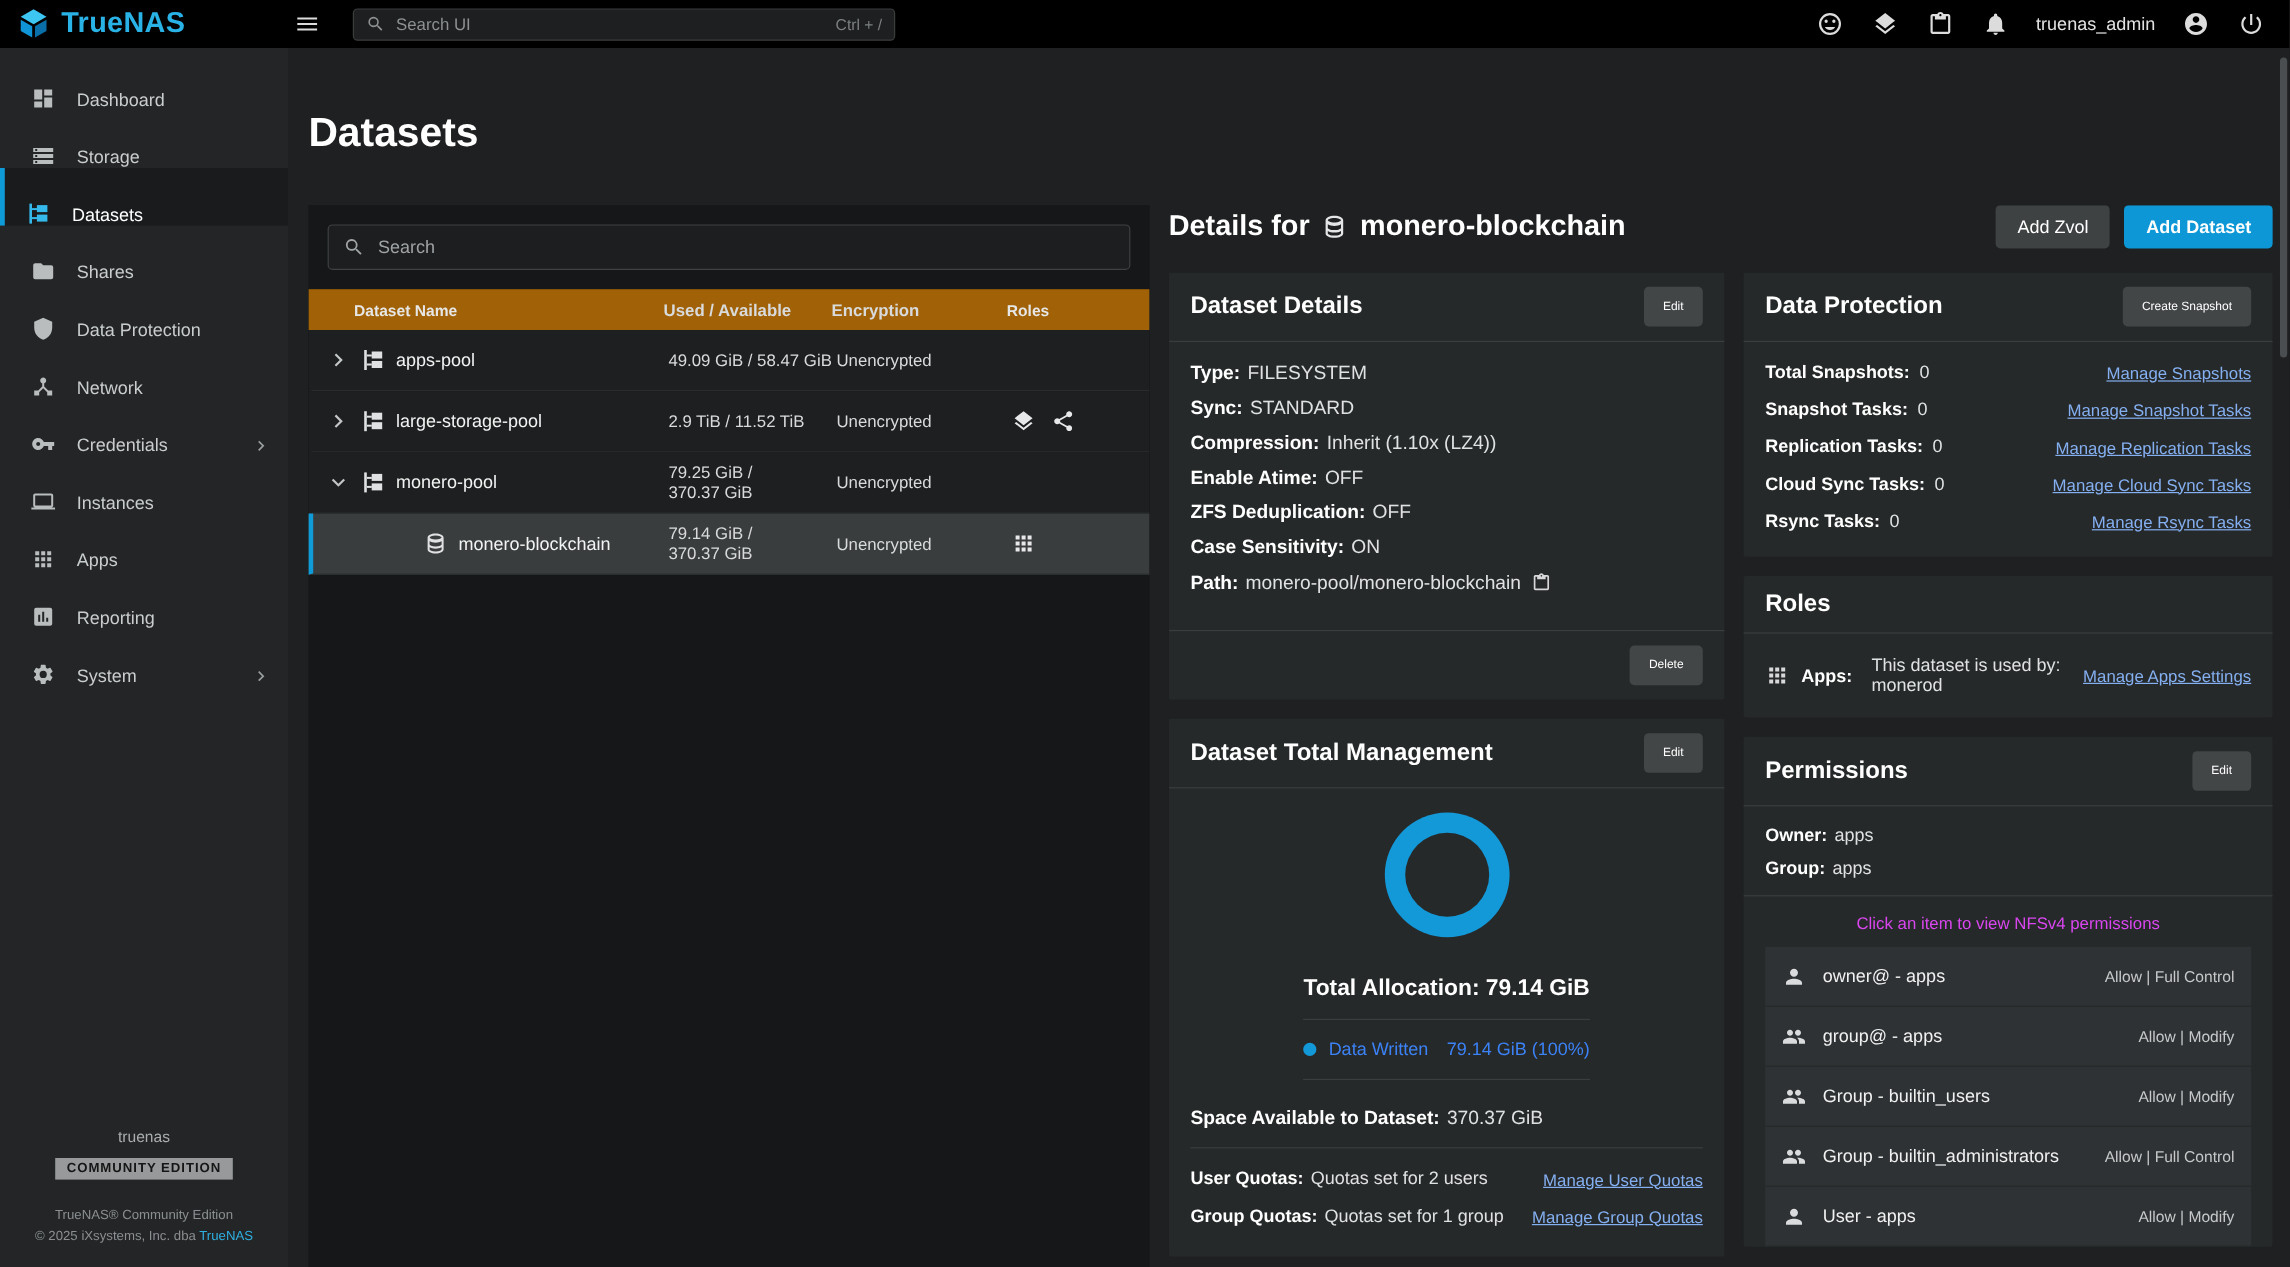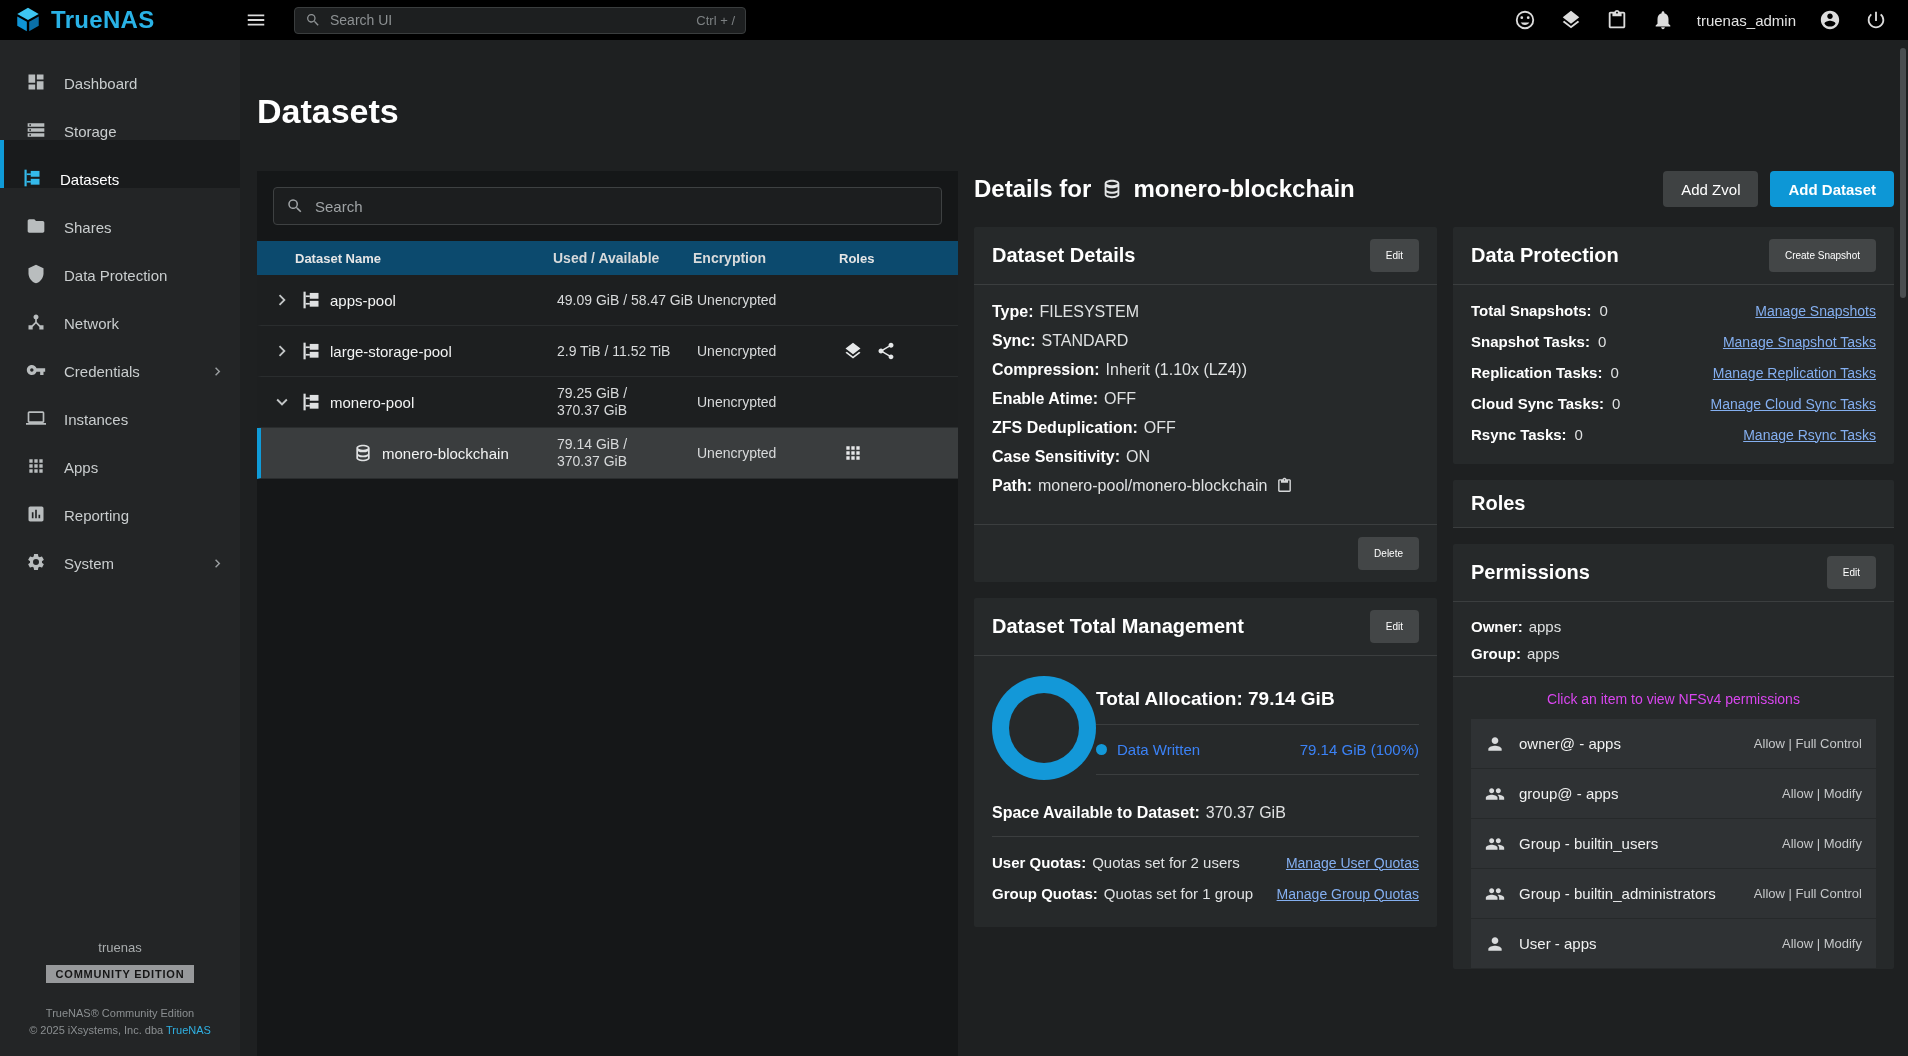--- a/index.html
+++ b/index.html
@@ -45,21 +45,21 @@
   h1.page-title { font-size: 34px; font-weight: 700; margin: 12px 0 40px 0; color: #fff; }
   .cols { display: flex; gap: 16px; flex: 1; min-height: 0; }
 
   
   .tree-panel { width: 701px; flex: none; background: #151718; display: flex; flex-direction: column; overflow: hidden; }
   .tree-search { margin: 16px; height: 38px; border: 1px solid #3e4142; border-radius: 4px; background: #1c1e1f; display: flex; align-items: center; padding: 0 12px; gap: 11px; flex: none; }
   .tree-search svg { width: 18px; height: 18px; fill: #9fa3a5; flex: none; }
   .tree-search input { flex: 1; background: transparent; border: none; outline: none; color: #d5d8d9; font-size: 15px; font-family: "Liberation Sans", sans-serif; }
   .tree-search input::placeholder { color: #9fa3a5; }
   .thead, .trow { display: flex; align-items: center; }
-  .thead { height: 34px; background: #0c4a6e; font-size: 13px; font-weight: 700; color: #e6e6e6; flex: none; }
+  .thead { height: 34px; background: #a16207; font-size: 13px; font-weight: 700; color: #e6e6e6; flex: none; }
   .c-name { flex: 0 0 296px; display: flex; align-items: center; padding-left: 14px; min-width: 0; }
   .thead .c-name { padding-left: 38px; }
   .c-used { flex: 0 0 140px; font-size: 14px; color: #d8dadb; line-height: 17px; }
   .c-enc { flex: 0 0 146px; font-size: 14px; color: #d8dadb; }
   .c-roles { flex: 1; display: flex; align-items: center; gap: 13px; }
   .trow { height: 51px; background: #1d1f20; border-bottom: 1px solid #2a2d2e; cursor: pointer; border-left: 4px solid transparent; flex: none; }
   .trow .c-name { padding-left: 10px; }
   .trow.selected { background: #3a3d3e; border-left-color: #0f9bd8; }
   .rchev { width: 22px; height: 22px; fill: #c3c6c7; flex: none; }
   .ric { width: 20px; height: 20px; fill: #dfe1e2; flex: none; margin-left: 8px; }
@@ -85,21 +85,21 @@
   .card-hd { display: flex; align-items: center; justify-content: space-between; padding: 12px 18px; border-bottom: 1px solid #3b3e3f; }
   .card-hd h2 { font-size: 20px; font-weight: 700; color: #fff; }
 
   .dd-body { padding: 18px; }
   .fld { margin-bottom: 11px; font-size: 16px; }
   .lbl { font-weight: 700; color: #fff; margin-right: 6px; }
   .val { color: #dfe1e2; }
   .copy-ic { width: 17px; height: 17px; fill: #d6d8d9; vertical-align: -3px; margin-left: 9px; cursor: pointer; }
   .card-ft { border-top: 1px solid #3b3e3f; padding: 12px 18px; display: flex; justify-content: flex-end; }
 
-  .space-top { display: flex; padding: 20px 18px 0 18px; align-items: center; }
+  .space-top { display: flex; gap: 26px; padding: 20px 18px 0 18px; align-items: center; flex-direction: column; }
   .donut { width: 104px; height: 104px; border-radius: 50%; background: #1398d8; position: relative; flex: none; }
   .donut::after { content: ""; position: absolute; inset: 17px; border-radius: 50%; background: #26292a; }
   .space-right { flex: 1; min-width: 0; }
   .alloc { font-size: 19px; font-weight: 700; color: #fff; padding: 6px 0 14px; border-bottom: 1px solid #3b3e3f; }
   .legend { display: flex; align-items: center; gap: 10px; padding: 16px 0; border-bottom: 1px solid #3b3e3f; font-size: 15px; color: #3b82f6; }
   .dot { width: 11px; height: 11px; border-radius: 50%; background: #1398d8; flex: none; }
   .legend-val { margin-left: auto; }
   .avail { margin: 10px 18px 0; padding: 14px 0; border-bottom: 1px solid #3b3e3f; font-size: 16px; }
   .quotas { padding: 10px 18px 18px; }
   .quota-row { display: flex; align-items: center; padding: 7px 0; font-size: 15px; }
@@ -483,20 +483,28 @@
                     <span class="lbl">Rsync Tasks:</span>
                       <span class="val">0</span>
                     <a class="lnk">Manage Rsync Tasks</a>
                   </div>
                 </div>
               </div>
 
               <div class="card">
                 <div class="card-hd">
                   <h2>Roles</h2>
+                </div>
+                <div class="roles-row">
+                  <svg viewBox="0 0 24 24">
+                      <path d="M4 8h4V4H4v4zm6 12h4v-4h-4v4zm-6 0h4v-4H4v4zm0-6h4v-4H4v4zm6 0h4v-4h-4v4zm6-10v4h4V4h-4zm-6 4h4V4h-4v4zm6 6h4v-4h-4v4zm0 6h4v-4h-4v4z"></path>
+                    </svg>
+                  <span class="lbl">Apps:</span>
+                  <span class="val">This dataset is used by: monerod</span>
+                  <a class="lnk">Manage Apps Settings</a>
                 </div>
               </div>
 
               <div class="card">
                 <div class="card-hd">
                   <h2>Permissions</h2>
                   <button class="btn-sm">Edit</button>
                 </div>
                 <div class="perm-body">
                   <div class="own"><span class="lbl">Owner:</span><span class="val">apps</span></div>

